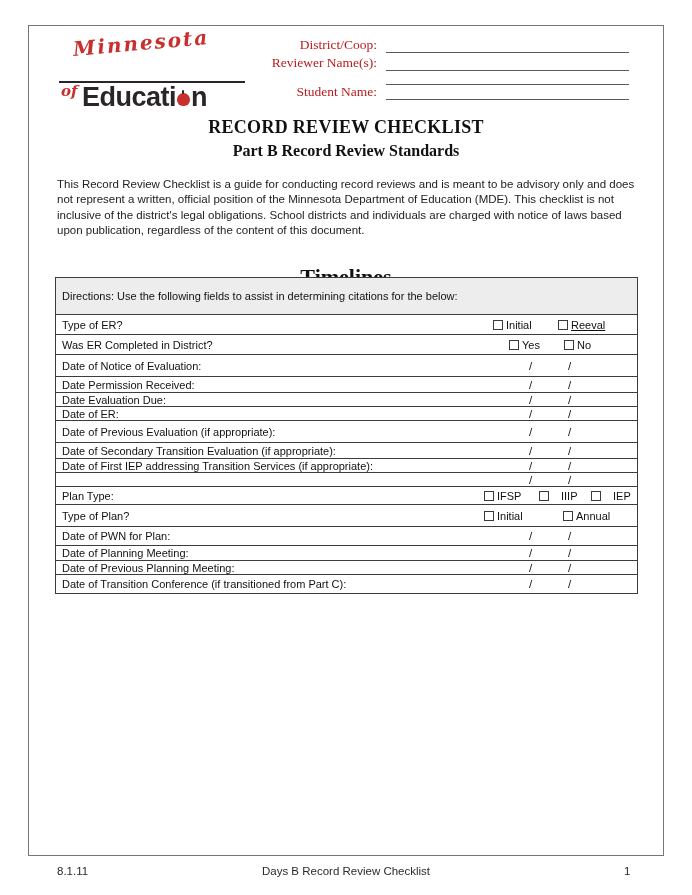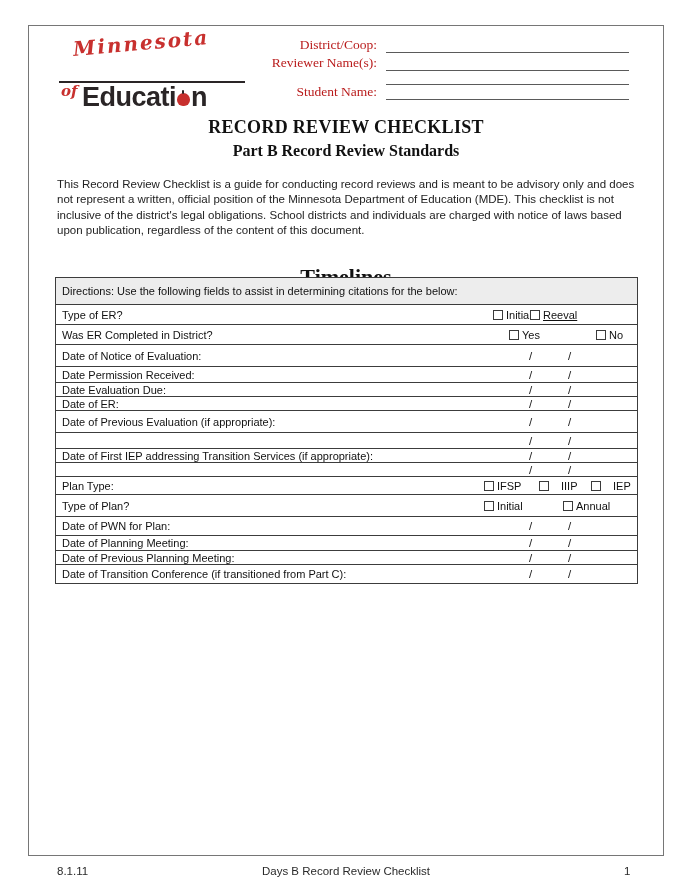--- a/index.html
+++ b/index.html
@@ -128,41 +128,41 @@
     </div>
 
   <div class="title1">RECORD REVIEW CHECKLIST</div>
   <div class="title2">Part B Record Review Standards</div>
 
   <div class="intro">This Record Review Checklist is a guide for conducting record reviews and is meant to be advisory only and does not represent a written, official position of the Minnesota Department of Education (MDE). This checklist is not inclusive of the district's legal obligations. School districts and individuals are charged with notice of laws based upon publication, regardless of the content of this document.</div>
 
   <div class="sectitle">Timelines</div>
 
   <div class="ttable" id="ttable">
-    <div class="trow first directions" style="height:26px">
+    <div class="trow first directions" style="height:36px">
       <span class="tlabel">Directions: Use the following fields to assist in determining citations for the below:</span>
     </div>
   <div class="trow" style="height: 20px;">
         <span class="tlabel">Type of ER?</span>
         <span class="opt" style="left: 437px;">
           <span class="cb"></span>
           <span>Initial</span>
         </span>
-        <span class="opt" style="left: 474px; text-decoration: underline;">
+        <span class="opt" style="left: 502px; text-decoration: underline;">
           <span class="cb"></span>
           <span>Reeval</span>
         </span>
       </div>
       <div class="trow" style="height: 20px;">
         <span class="tlabel">Was ER Completed in District?</span>
         <span class="opt" style="left: 453px;">
           <span class="cb"></span>
           <span>Yes</span>
         </span>
-        <span class="opt" style="left: 540px;">
+        <span class="opt" style="left: 508px;">
           <span class="cb"></span>
           <span>No</span>
         </span>
       </div>
       <div class="trow" style="height: 22px;">
         <span class="tlabel">Date of Notice of Evaluation:</span>
         <span class="slash" style="left: 473px;">/</span>
         <span class="slash" style="left: 512px;">/</span>
       </div>
       <div class="trow" style="height: 16px;">
@@ -179,20 +179,21 @@
         <span class="tlabel">Date of ER:</span>
         <span class="slash" style="left: 473px;">/</span>
         <span class="slash" style="left: 512px;">/</span>
       </div>
       <div class="trow" style="height: 22px;">
         <span class="tlabel">Date of Previous Evaluation (if appropriate):</span>
         <span class="slash" style="left: 473px;">/</span>
         <span class="slash" style="left: 512px;">/</span>
       </div>
       <div class="trow" style="height: 16px;">
+        <span class="tlabel">Date of Secondary Transition Evaluation (if appropriate):</span>
         <span class="slash" style="left: 473px;">/</span>
         <span class="slash" style="left: 512px;">/</span>
       </div>
       <div class="trow" style="height: 14px;">
         <span class="tlabel">Date of First IEP addressing Transition Services (if appropriate):</span>
         <span class="slash" style="left: 473px;">/</span>
         <span class="slash" style="left: 512px;">/</span>
       </div>
       <div class="trow" style="height: 14px;">
         <span class="slash" style="left: 473px;">/</span>

